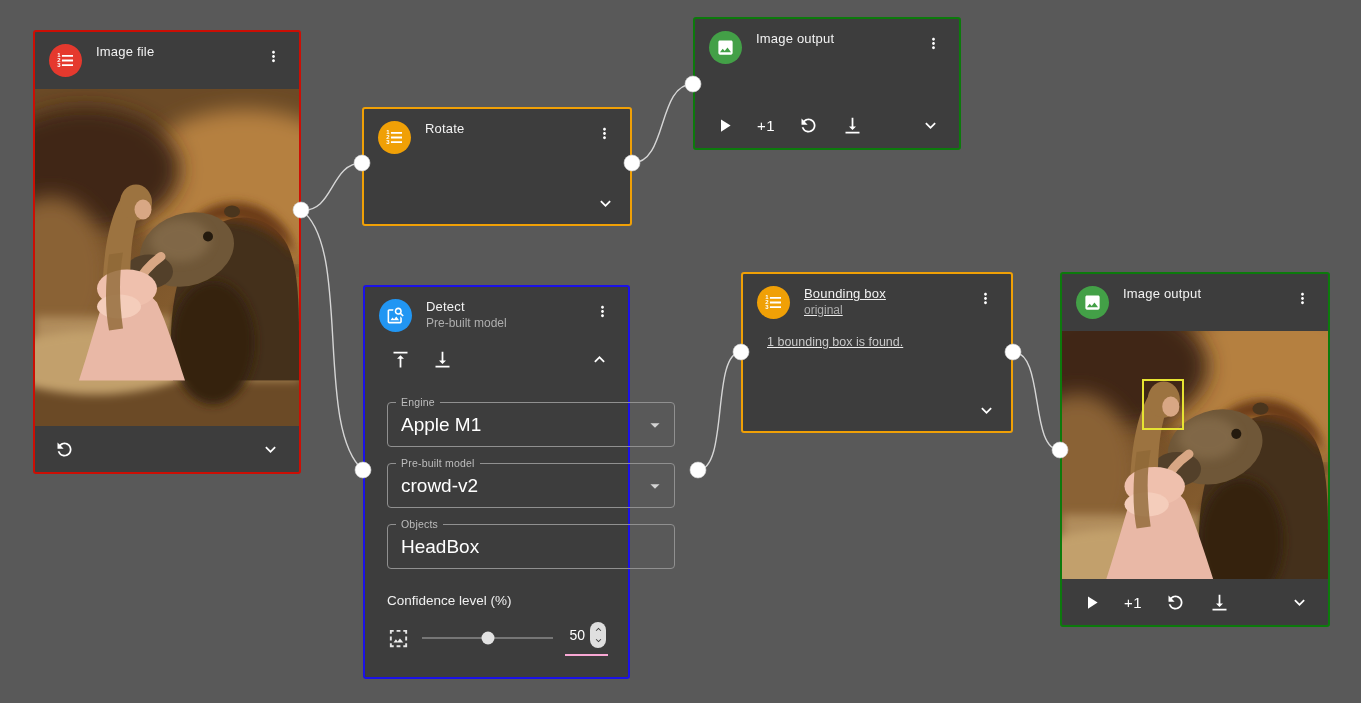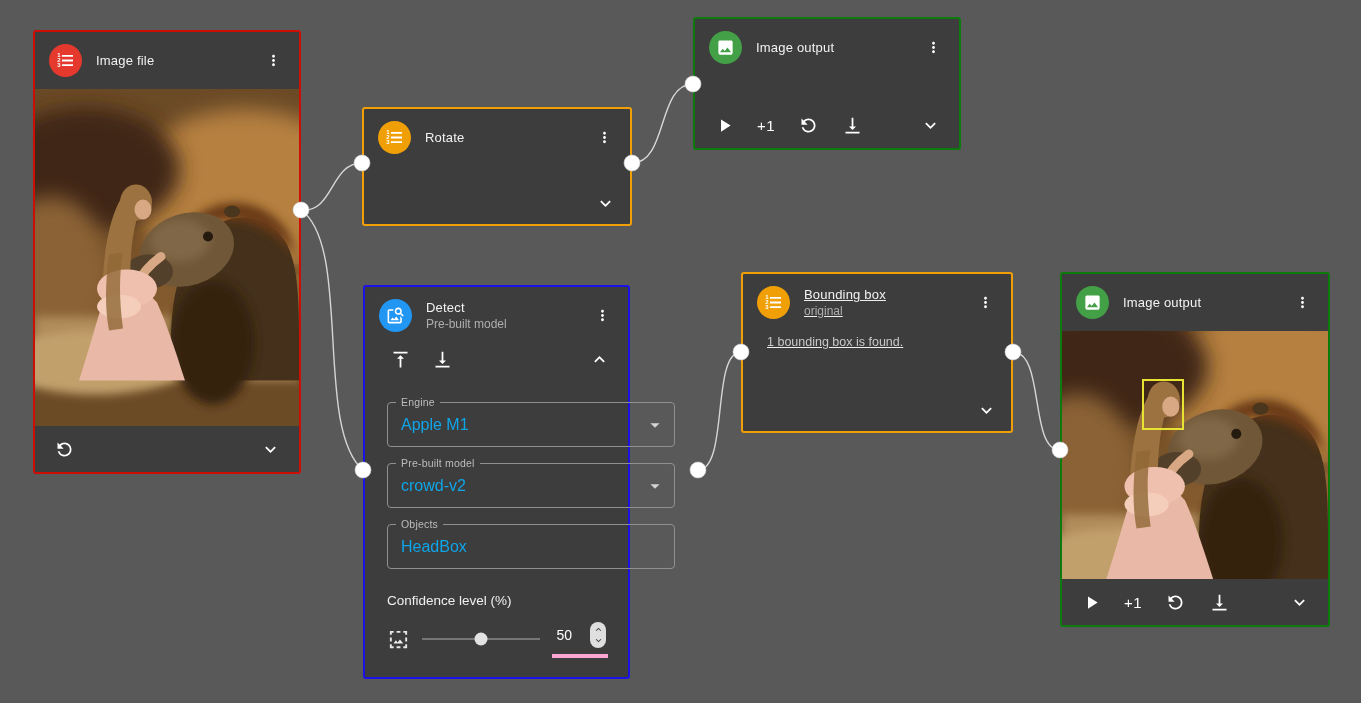--- a/index.html
+++ b/index.html
@@ -5,21 +5,21 @@
   * { margin:0; padding:0; box-sizing:border-box; }
   html,body { background:#595959; }
   .canvas {
     position:relative; width:1361px; height:703px; background:#595959;
     font-family:"Liberation Sans", sans-serif; overflow:hidden;
   }
   .node {
     position:absolute; background:#3d3d3d; border:2px solid #888;
     border-radius:3px; color:#eee; display:flex; flex-direction:column;
   }
-  .node-header { display:flex; align-items:center; gap:14px; padding:12px 14px; flex:none; }
+  .node-header { display:flex; align-items:flex-start; gap:14px; padding:12px 14px; flex:none; }
   .icon-circle {
     width:33px; height:33px; border-radius:50%; flex:none;
     display:flex; align-items:center; justify-content:center;
   }
   .icon-circle svg { width:19px; height:19px; fill:#fff; }
   .node-titles { display:flex; flex-direction:column; gap:2px; }
   .node-title { font-size:13px; color:#f2f2f2; letter-spacing:.2px; }
   .node-subtitle { font-size:12px; color:#aeaeae; }
   .kebab { margin-left:auto; width:24px; height:24px; display:flex; align-items:center; justify-content:center; cursor:pointer; }
   .kebab svg { width:17px; height:17px; fill:#fff; }
@@ -34,32 +34,32 @@
   .actions-row { display:flex; align-items:center; gap:20px; padding:4px 18px 10px 24px; flex:none; }
   .fields { padding:22px 20px 0 22px; display:flex; flex-direction:column; gap:16px; }
   .field {
     position:relative; border:1px solid #909090; border-radius:4px; height:45px;
     display:flex; align-items:center; padding:0 8px 0 13px; width:288px; cursor:pointer;
   }
   .field-label {
     position:absolute; top:-7px; left:8px; background:#3d3d3d; padding:0 5px;
     font-size:10.5px; color:#bdbdbd; letter-spacing:.2px;
   }
-  .field-value { font-size:16px; color:#0ea5e9; }
+  .field-value { font-size:19px; color:#ffffff; }
   .dd-arrow { margin-left:auto; width:22px; height:22px; fill:#d4d4d4; }
   .conf-label { padding:24px 0 0 22px; font-size:13.5px; color:#f0f0f0; }
   .conf-row { display:flex; align-items:center; padding:12px 20px 0 22px; gap:12px; }
   .conf-icon { width:23px; height:23px; fill:#efefef; flex:none; }
   .slider { position:relative; flex:1; height:20px; cursor:pointer; }
   .slider-track { position:absolute; left:0; right:0; top:9px; height:2px; background:#767676; }
   .slider-thumb {
     position:absolute; top:10px; left:50%; width:13px; height:13px; border-radius:50%;
     background:#e2e2e2; transform:translate(-50%,-50%); cursor:grab;
   }
-  .conf-value { display:flex; align-items:center; gap:18px; border-bottom:4px solid #f9a8d4; padding:2px 2px 6px 2px; }
+  .conf-value { display:flex; align-items:center; gap:5px; border-bottom:2px solid #f9a8d4; padding:2px 2px 6px 2px; }
   .conf-num { font-size:14px; color:#fff; min-width:18px; text-align:right; }
   .stepper {
     width:16px; height:26px; background:#dfdfdf; border-radius:8px; cursor:pointer;
     display:flex; flex-direction:column; align-items:center; justify-content:center;
   }
   .stepper svg { width:11px; height:11px; fill:#3d3d3d; display:block; }
   .status-text { padding:4px 0 0 24px; font-size:12.5px; color:#c9c9c9; }
   .corner-chevron { position:absolute; right:14px; bottom:10px; }
   .wires { position:absolute; left:0; top:0; width:1361px; height:703px; pointer-events:none; }
   .wires path { pointer-events:auto; }

